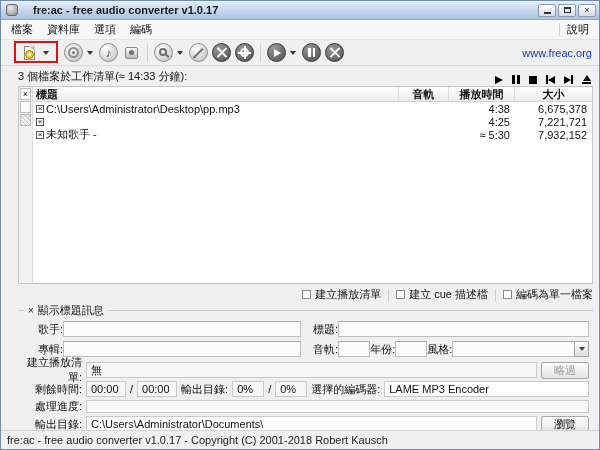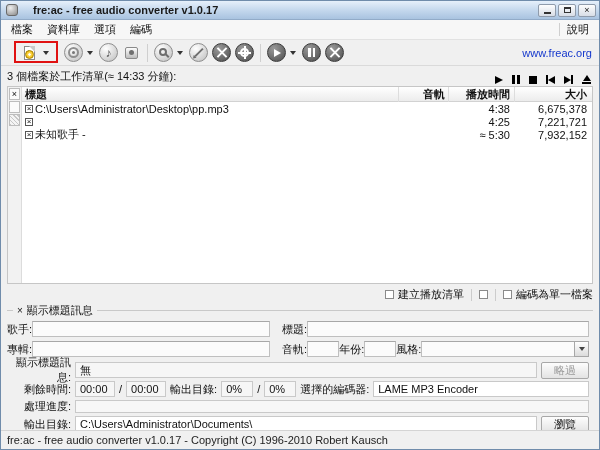--- a/index.html
+++ b/index.html
@@ -66,21 +66,21 @@
   .xbars::before{transform:rotate(45deg)}
   .xbars::after{transform:rotate(-45deg)}
   .gear{position:relative;width:9px;height:9px;border:2px solid #fff;border-radius:50%;box-sizing:border-box}
   .gear::before{content:"";position:absolute;left:1.5px;top:-4px;width:2px;height:13px;background:#fff}
   .gear::after{content:"";position:absolute;top:1.5px;left:-4px;height:2px;width:13px;background:#fff}
   .wtri{width:0;height:0;border-top:4px solid transparent;border-bottom:4px solid transparent;border-left:7px solid #fff;margin-left:2px}
   .wpause{display:flex;gap:2px}
   .wpause i{width:2.5px;height:9px;background:#fff}
 
   
-  .main{padding:2px 6px 0 6px}
+  .main{padding:2px 6px 0 17px}
   .jl-head{display:flex;align-items:flex-end;height:15px;margin:1px 0 2px 0}
   .transport{margin-left:auto;display:flex;align-items:center;gap:9px;padding-right:2px}
   .t-play{width:0;height:0;border-top:4.5px solid transparent;border-bottom:4.5px solid transparent;border-left:8px solid #000}
   .t-pause{display:flex;gap:2px}
   .t-pause i{width:3px;height:9px;background:#000}
   .t-stop{width:8px;height:8px;background:#000}
   .t-prev,.t-next{display:flex;align-items:center}
   .t-prev i.bar,.t-next i.bar{width:2px;height:9px;background:#000}
   .tri-l{width:0;height:0;border-top:4.5px solid transparent;border-bottom:4.5px solid transparent;border-right:7px solid #000}
   .tri-r{width:0;height:0;border-top:4.5px solid transparent;border-bottom:4.5px solid transparent;border-left:7px solid #000}
@@ -94,42 +94,42 @@
   .gbtn{width:11px;height:12px;box-sizing:border-box;border:1px solid #bdbdbd;background:#fbfbfb;
     display:flex;align-items:center;justify-content:center;font-size:9px;line-height:1;margin-top:1px}
   .gbtn.pattern{background:repeating-linear-gradient(45deg,#c7c7c7 0 1px,#f4f4f4 1px 3px)}
   .jl-body{flex:1;display:flex;flex-direction:column;overflow:hidden}
   .jl-cols{display:flex;height:14px;background:linear-gradient(#ffffff,#ececec);
     border-bottom:1px solid #d2d2d2;font-weight:bold;align-items:center}
   .c-title{flex:1;padding-left:3px;overflow:hidden;white-space:nowrap}
   .c-track{width:50px;padding:0 3px;box-sizing:border-box}
   .c-time{width:66px;padding:0 4px;box-sizing:border-box;text-align:right}
   .c-size{width:78px;padding:0 5px;box-sizing:border-box;text-align:right}
-  .jl-cols .c-track,.jl-cols .c-time,.jl-cols .c-size{border-left:1px solid #ddd;text-align:right}
+  .jl-cols .c-track,.jl-cols .c-time,.jl-cols .c-size{border-left:1px solid #ddd;text-align:center}
   .jl-row{display:flex;height:13px;align-items:center}
   .jl-row .c-title{display:flex;align-items:center;gap:2px}
   .cbx{width:8px;height:8px;box-sizing:border-box;border:1px solid #555;background:#fff;
     display:inline-flex;align-items:center;justify-content:center;font-size:8px;line-height:1;flex:none}
   .num{font-variant-numeric:tabular-nums}
 
   
   .opts{display:flex;justify-content:flex-end;align-items:center;height:17px;gap:7px;margin-top:2px}
   .opt{display:flex;align-items:center;gap:4px}
   .opt .box{width:9px;height:9px;border:1px solid #8a8a8a;background:#fff;box-sizing:border-box}
   .osep{width:1px;height:12px;background:#ccc}
 
   
   .tagbox{margin-top:1px}
   .tag-head{display:flex;align-items:center;gap:4px;height:13px}
   .tag-head .line{height:1px;background:#c9c9c9}
   .tag-head .line.short{width:6px}
   .tag-head .line.long{flex:1}
   .tag-toggle{font-size:10px;line-height:1;color:#222}
   .tag-title{font-weight:normal}
-  .tag-row{display:flex;align-items:center;margin:4px 4px 0 0;gap:0}
+  .tag-row{display:flex;align-items:center;margin:4px 4px 0 20px;gap:0}
   .lbl{flex:none}
   .inp{height:16px;box-sizing:border-box;background:#fbfbfb;border:1px solid #bfbfbf;border-top-color:#a7a7a7}
   .w-artist{width:238px;margin-right:12px}
   .w-flex{flex:1}
   .w-small{width:32px}
   .genre{flex:1;display:flex}
   .genre .inp{flex:1;border-right:none}
   .drop-btn{width:15px;height:16px;box-sizing:border-box;border:1px solid #a7a7a7;
     background:linear-gradient(#fefefe,#dcdcdc);display:flex;align-items:center;justify-content:center}
   .drop-btn .dc{width:0;height:0;border-left:3px solid transparent;border-right:3px solid transparent;border-top:4px solid #444}
@@ -327,20 +327,21 @@
     </div>
 
     <div class="opts">
       <span class="opt">
         <span class="box"></span>
         <span>建立播放清單</span>
       </span>
       <span class="osep"></span>
       <span class="opt">
         <span class="box"></span>
+        <span>建立 cue 描述檔</span>
       </span>
       <span class="osep"></span>
       <span class="opt">
         <span class="box"></span>
         <span>編碼為單一檔案</span>
       </span>
     </div>
 
     <div class="tagbox">
       <div class="tag-head">
@@ -367,21 +368,21 @@
           <span class="inp"></span>
           <span class="drop-btn">
               <span class="dc"></span>
             </span>
         </span>
       </div>
     </div>
 
     <div class="encsec">
       <div class="enc-row">
-        <span class="enc-lbl">顯示標題訊息:</span>
+        <span class="enc-lbl">建立播放清單:</span>
         <span class="field" style="flex:1">無</span>
         <span class="btn disabled">略過</span>
       </div>
       <div class="enc-row">
         <span class="enc-lbl">剩餘時間:</span>
         <span class="field num" style="width:40px">00:00</span>
         <span class="slash">/</span>
         <span class="field num" style="width:40px">00:00</span>
         <span>輸出目錄:</span>
         <span class="field num" style="width:32px">0%</span>
@@ -397,16 +398,16 @@
       <div class="enc-row">
         <span class="enc-lbl">輸出目錄:</span>
         <span class="field white" style="flex:1">C:\Users\Administrator\Documents\</span>
         <span class="btn">瀏覽</span>
       </div>
     </div>
 
   </div>
 
   <div class="statusbar">
-    <span>fre:ac - free audio converter v1.0.17 - Copyright (C) 1996-2010 Robert Kausch</span>
+    <span>fre:ac - free audio converter v1.0.17 - Copyright (C) 2001-2018 Robert Kausch</span>
   </div>
 
 </div>
 
 </body></html>

